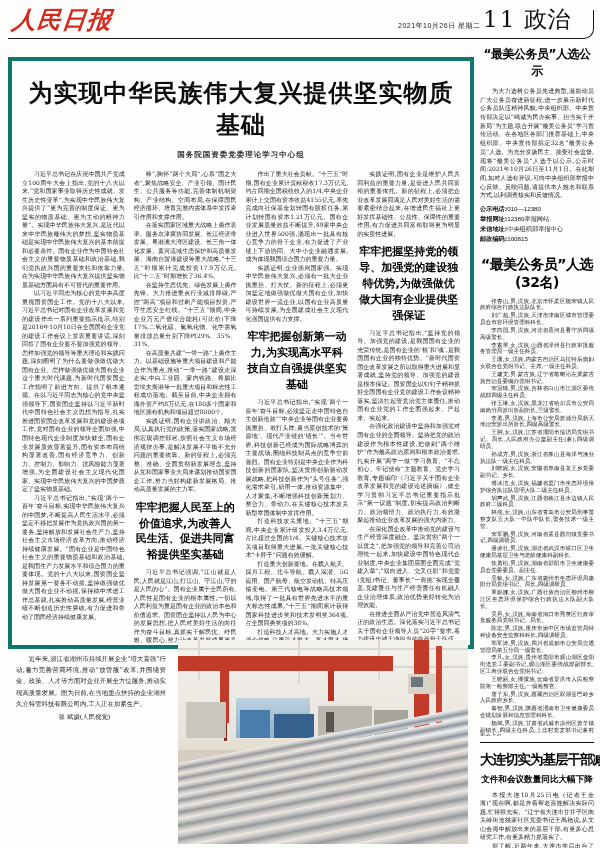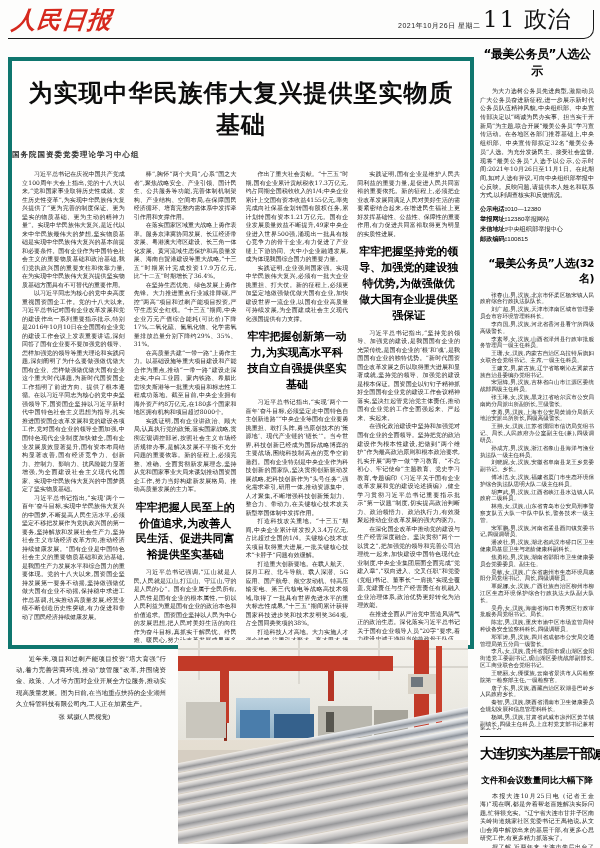--- a/index.html
+++ b/index.html
@@ -11,47 +11,47 @@
   .masthead{position:absolute;left:12px;top:4px;font-family:"DejaVu Serif",serif;font-style:italic;
             font-weight:bold;font-size:24px;color:#d6291e;letter-spacing:1px;transform:skewX(-6deg);}
   .hdr-date{position:absolute;left:398px;top:21px;font-size:7px;color:#222;letter-spacing:.5px;}
   .hdr-page{position:absolute;left:483px;top:4px;font-family:"DejaVu Serif",serif;font-size:23px;color:#111;}
   .hdr-page .num{margin-right:8px;letter-spacing:2px;}
   
   .article-box{position:absolute;left:8px;top:45px;width:458px;height:584px;border:4px solid #0f766e;
                background:#fffefd;overflow:hidden;margin-top:12px;}
   .headline{margin:16px 8px 0;text-align:center;font-weight:900;font-size:24px;letter-spacing:1px;
             font-family:"DejaVu Sans",sans-serif;color:#0d0d0d;}
-  .byline{margin-top:9px;text-align:left;font-family:Liberation Sans, sans-serif;font-weight:bold;
+  .byline{margin-top:9px;text-align:center;font-family:Liberation Sans, sans-serif;font-weight:bold;
           font-size:7.5px;color:#333;letter-spacing:1px;}
   .cols{display:flex;gap:9px;margin:10px 10px 0;height:498px;overflow:hidden;}
   .col{flex:1;min-width:0;font-family:"DejaVu Serif",serif;font-size:6px;line-height:1.42;
        text-align:justify;color:#1c1c1c;overflow:hidden;}
   .col p{margin:0;text-indent:2em;}
   .col .t-h{font-family:"DejaVu Sans",sans-serif;font-weight:bold;font-size:11px;line-height:1.45;
             text-indent:0;text-align:center;margin:6px 0 5px;color:#000;}
   
   .sidebar{position:absolute;left:480px;top:46px;width:114px;height:794px;}
   .gs-title{font-family:"DejaVu Sans",sans-serif;font-weight:900;font-size:12px;text-align:center;
             letter-spacing:-.5px;color:#000;}
   .gs-body{margin-top:7px;font-family:"DejaVu Serif",serif;font-size:6px;line-height:1.45;
            text-align:justify;color:#1c1c1c;}
   .gs-body p{margin:0;text-indent:2em;}
   .contacts{margin-top:4px;font-size:6.2px;line-height:1.6;}
   .contacts p{margin:0;}
   .contacts b{font-family:"DejaVu Sans",sans-serif;}
-  .list-title{margin-top:12px;font-family:"DejaVu Sans",sans-serif;font-weight:900;font-size:11px;
-              text-align:right;letter-spacing:-.5px;color:#000;}
+  .list-title{margin-top:12px;font-family:"DejaVu Sans",sans-serif;font-weight:900;font-size:14px;
+              text-align:center;letter-spacing:-.5px;color:#000;}
   .names{margin-top:6px;height:438px;overflow:hidden;font-family:"DejaVu Serif",serif;font-size:5.6px;
          line-height:1.22;text-align:justify;color:#1c1c1c;}
   .names p{margin:0 0 1px;text-indent:2em;}
   .sb-rule{margin-top:6px;border-top:1px solid #111;}
   .dl-title{margin-top:8px;font-family:"DejaVu Serif",serif;font-weight:bold;font-size:13.5px;
             text-align:center;letter-spacing:-1px;color:#000;white-space:nowrap;}
-  .dl-sub{margin-top:12px;font-family:"DejaVu Sans",sans-serif;font-weight:bold;font-size:8.6px;
+  .dl-sub{margin-top:5px;font-family:"DejaVu Sans",sans-serif;font-weight:bold;font-size:8.6px;
           text-align:center;color:#000;}
   .dl-body{margin-top:5px;font-family:"DejaVu Serif",serif;font-size:6px;line-height:1.42;
            text-align:justify;color:#1c1c1c;height:92px;overflow:hidden;}
   .dl-body p{margin:0;text-indent:2em;}
   
   .photo-note{position:absolute;left:8px;top:642px;width:164px;height:200px;}
   .pn-title{font-family:"DejaVu Serif",serif;font-weight:900;font-size:21px;line-height:1.55;color:#000;}
   .pn-title .l1{padding-left:12px;}
   .pn-title .l2{padding-left:26px;}
   .pn-cap{margin:12px 6px 0 8px;font-family:"DejaVu Serif",serif;font-size:6.4px;line-height:1.75;
@@ -166,21 +166,21 @@
     <div class="dl-body">
 
     <p>本报大连10月25日电 (记者王金海)“现在啊,都是奔着帮老百姓解决实际问题,忙得很充实。”辽宁省大连市甘井子区南关岭街道姚家社区党委书记王禹艳说,从文山会海中解放出来的基层干部,有更多心思研究工作,有更多精力抓落实了。</p>
         <p>据了解,近两年来,大连市先后出台了《大连市为基层减负若干举措》等文件,各地区、各部门制定任务清单、精简文件改进文风;少开会、开短会,市委、市政府带头,严控会议数量、规模;加强统筹考核,能合并的合并,涉及多部门的联合组团、集中调研,持续纠治浮在表面上的形式主义,推进政务管理“一网协同”、政务服务“一网通办”。</p>
       </div>
 
   </div>
 
   <div class="photo-note">
     <div class="pn-cap">
-      <p>近年来,项目和过剩产能项目投资“培大育强”行动,着力完善营商环境,推动“放管服”改革,并围绕资金、政策、人才等方面对企业开展全方位服务,推动实现高质量发展。图为日前,在当地重点扶持的企业湖州久立特管科技有限公司内,工人正在加紧生产。</p>
+      <p>近年来,浙江省湖州市持续开展企业“培大育强”行动,着力完善营商环境,推动“放管服”改革,并围绕资金、政策、人才等方面对企业开展全方位服务,推动实现高质量发展。图为日前,在当地重点扶持的企业湖州久立特管科技有限公司内,工人正在加紧生产。</p>
     </div>
     <div class="pn-credit">张 斌摄(人民视觉)</div>
   </div>
 
   <div class="photo">
     <svg width="290" height="204" viewBox="0 0 290 204" xmlns="http://www.w3.org/2000/svg">
       <defs>
         <linearGradient id="ceil" x1="0" y1="0" x2="0" y2="1">
           <stop offset="0" stop-color="#f4f2ec"></stop>
             <stop offset="1" stop-color="#e4e2da"></stop>

